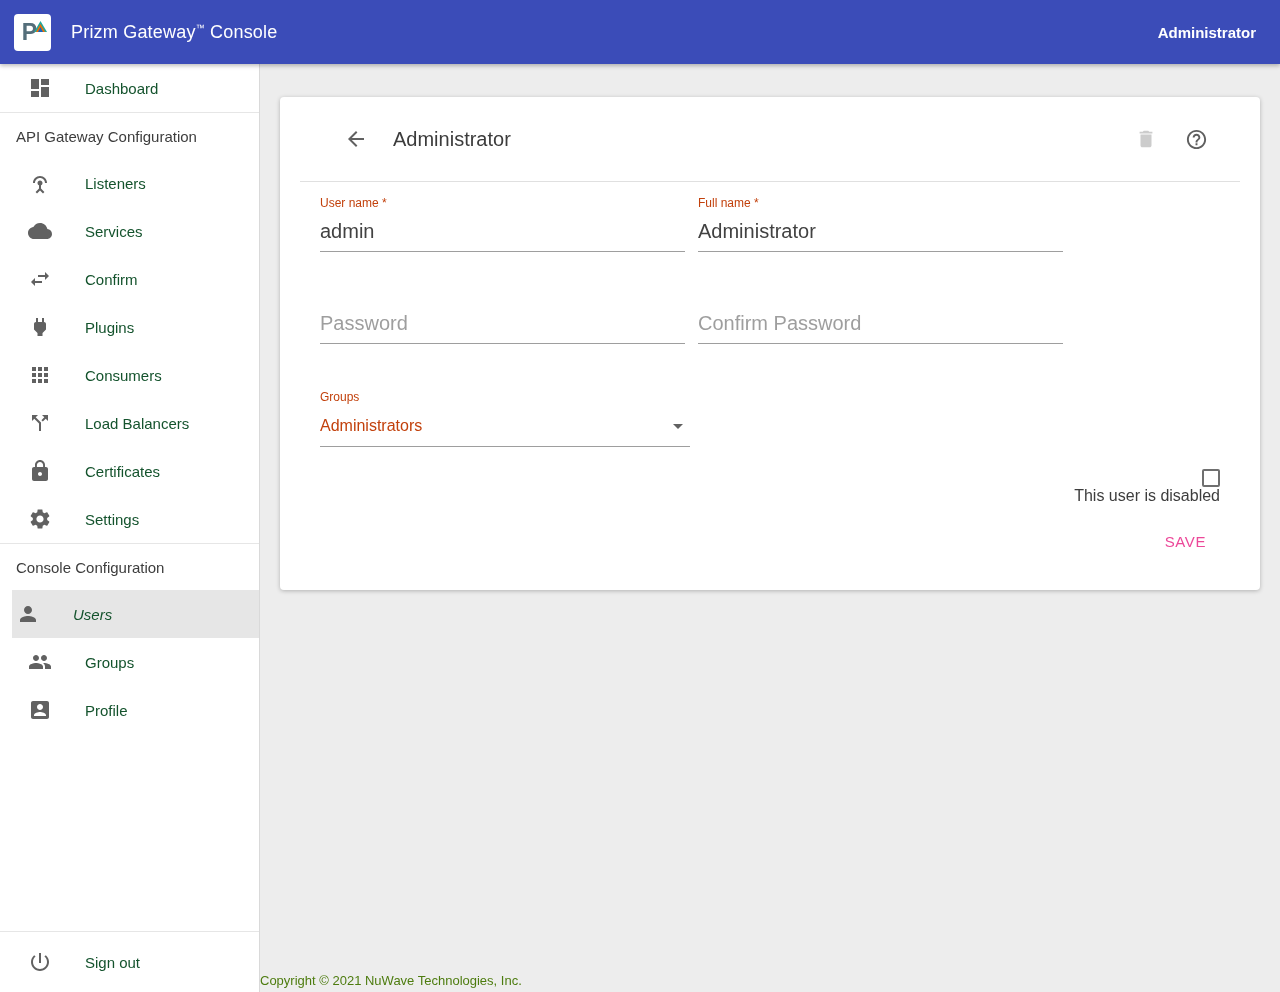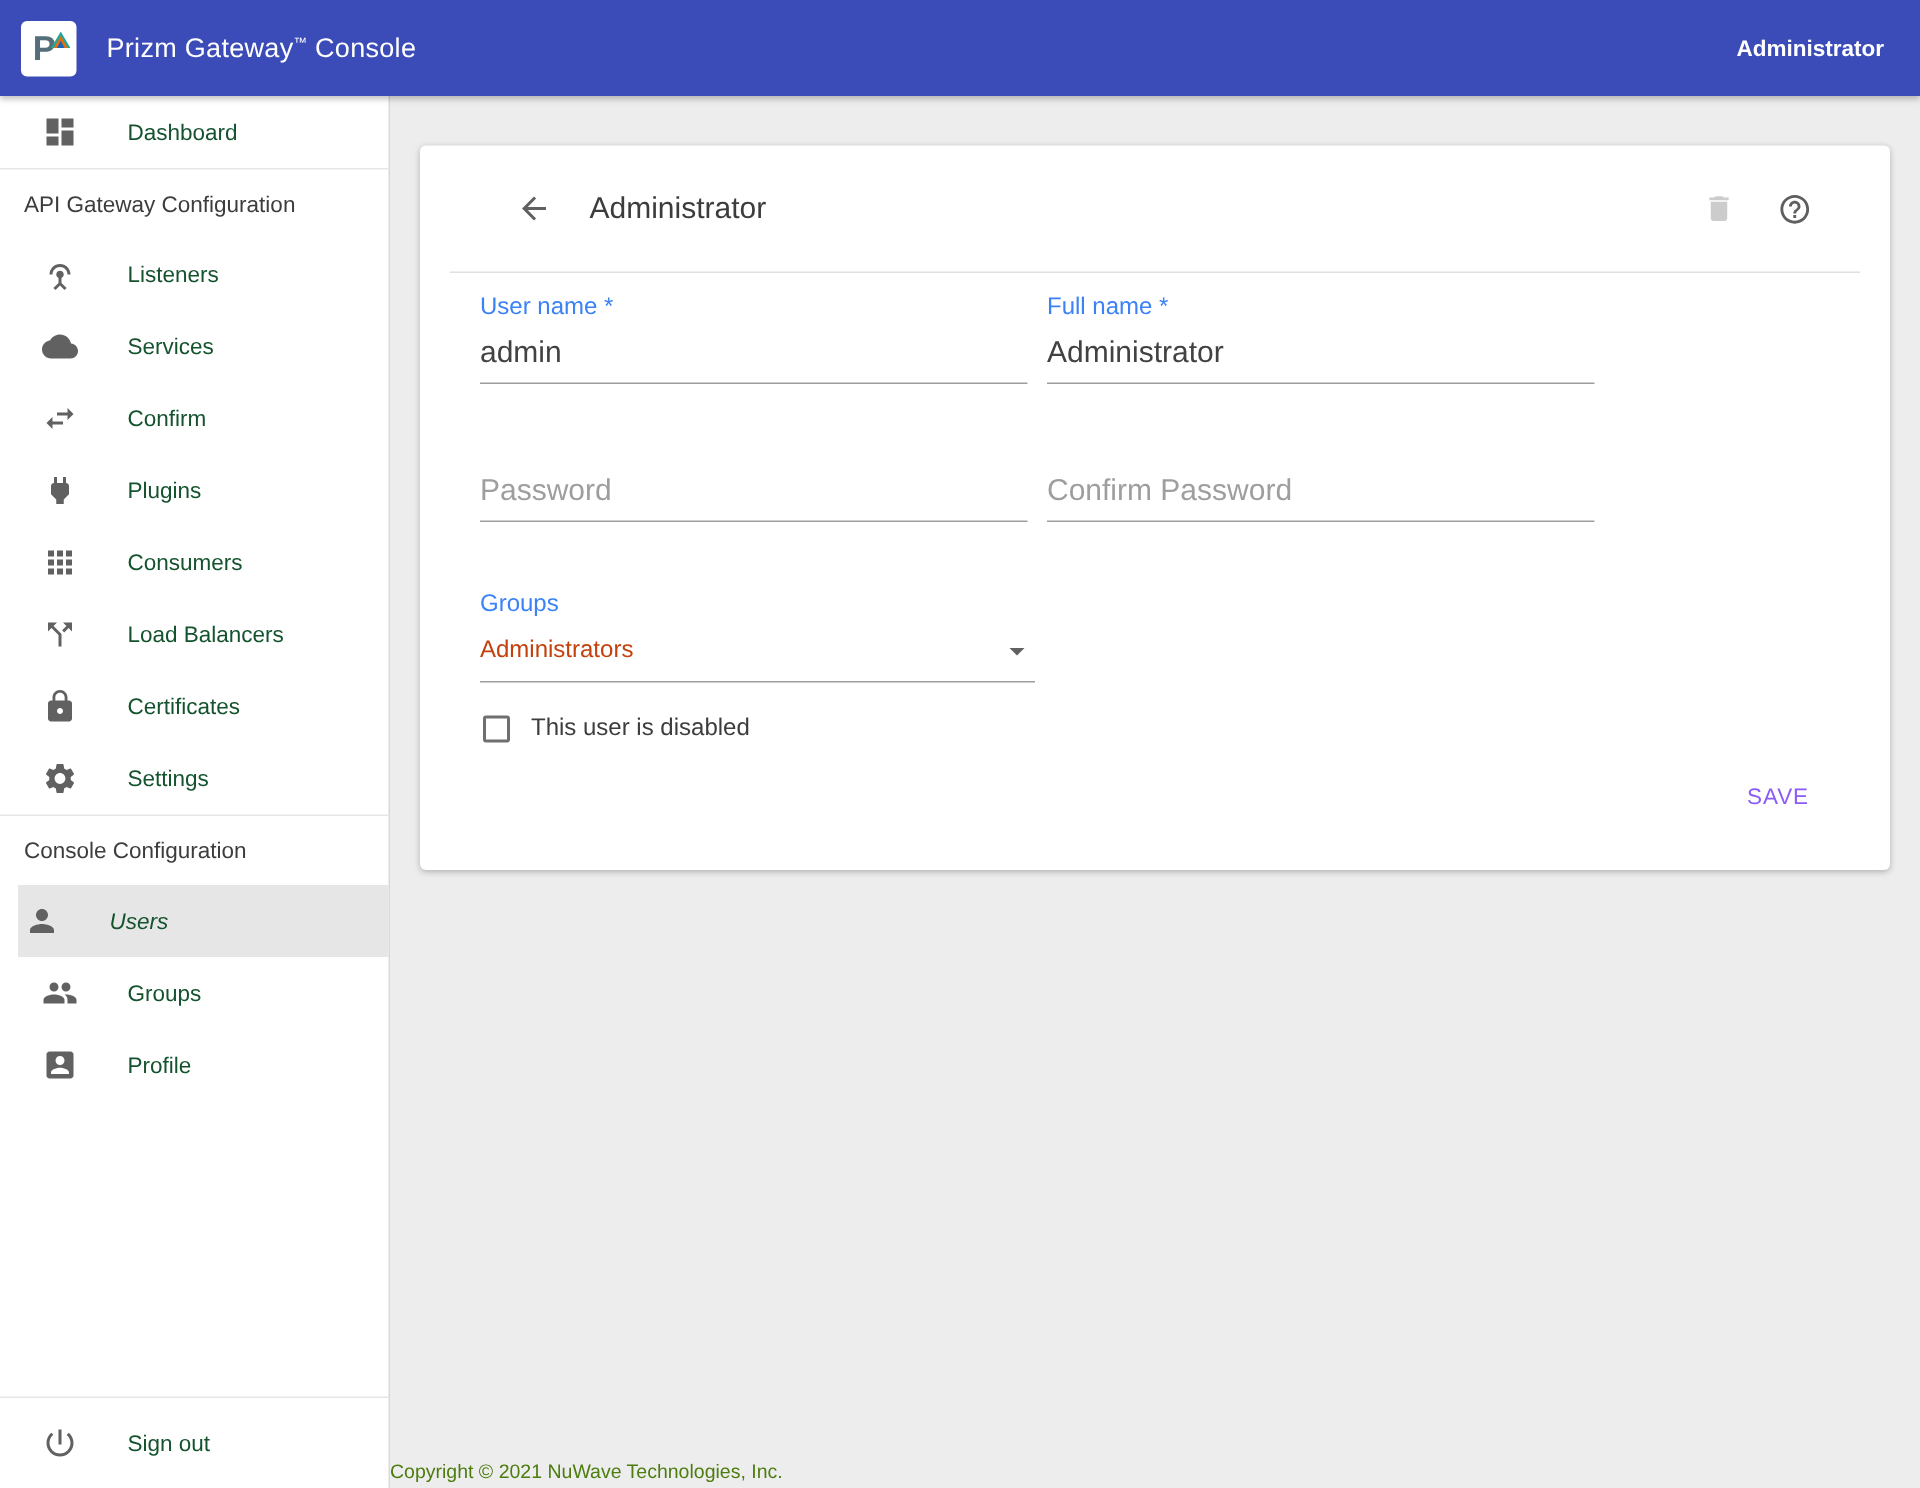--- a/index.html
+++ b/index.html
@@ -43,38 +43,38 @@
   .card-header .spacer { flex:1; }
   .icon-btn { background:none; border:none; padding:0; cursor:pointer; display:flex; }
   .delete-btn { color:#cccccc; margin-right:28px; }
   .help-btn { color:#5f5f5f; }
   .card-divider { height:1px; background:#e0e0e0; margin:0 20px; }
 
   .form { padding:14px 40px 32px 40px; }
   .row { display:grid; grid-template-columns:365px 365px; column-gap:13px; }
   .row2 { margin-top:56px; }
   .row3 { margin-top:46px; }
-  .field-label { font-size:16px; color:#3b82f6; margin-bottom:6px; display:block; }
+  .field-label { font-size:12px; color:#c2410c; margin-bottom:6px; display:block; }
   .field input { width:100%; border:none; border-bottom:1px solid #9e9e9e; background:transparent;
     font-family:"Liberation Sans", sans-serif; font-size:20px; color:#424242;
     padding:4px 0 8px 0; outline:none; }
   .field input::placeholder { color:#9e9e9e; }
   .select { width:370px; }
   .select-box { display:flex; align-items:center; justify-content:space-between;
     border-bottom:1px solid #9e9e9e; padding:4px 0 8px 0; cursor:pointer; }
   .select-value { font-size:16px; color:#c2410c; }
   .select-arrow { color:#616161; display:flex; }
 
-  .check-row { margin-top:22px; display:flex; align-items:flex-end; cursor:pointer; }
+  .check-row { margin-top:22px; display:flex; align-items:flex-end; cursor:pointer;flex-direction:column; }
   .checkbox { width:18px; height:18px; border:2px solid #6f6f6f; border-radius:2px;
     margin-left:2px; background:#fff; }
   .check-label { margin-left:14px; font-size:16px; color:#3d3d3d; }
 
   .actions { margin-top:20px; text-align:right; padding-right:6px; }
-  .save-btn { background:none; border:none; color:#8b5cf6; font-size:15px; font-weight:500;
+  .save-btn { background:none; border:none; color:#ec4899; font-size:15px; font-weight:500;
     letter-spacing:.6px; padding:8px 8px; cursor:pointer;
     font-family:"Liberation Sans", sans-serif; }
 
   .footer { margin-top:auto; text-align:left; padding-bottom:4px;
     font-size:13px; color:#4d7c0f; }
 
   svg { display:block; }
 </style>
 </head>
 <body>

